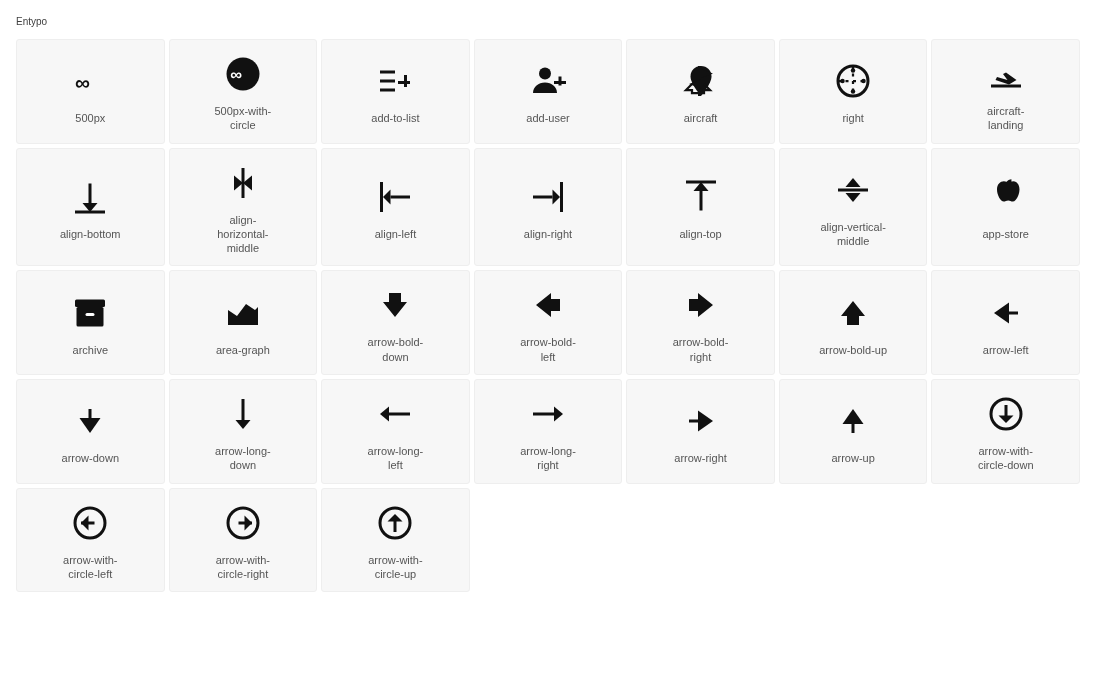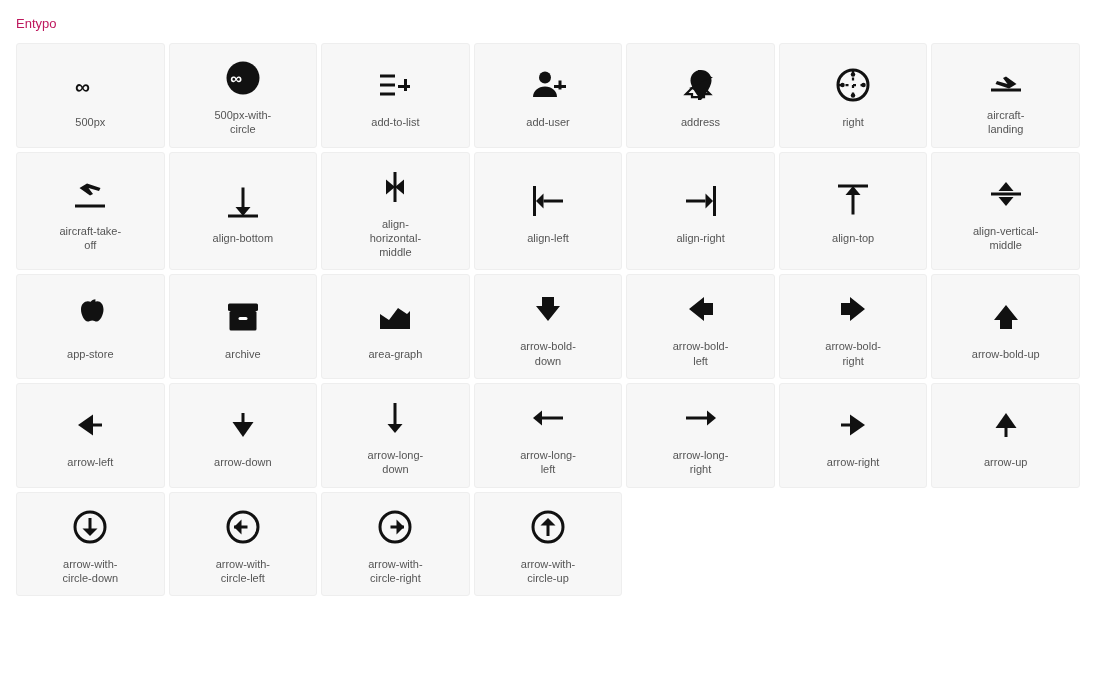--- a/index.html
+++ b/index.html
@@ -3,22 +3,22 @@
   <meta charset="utf-8">
   <style>
     * { box-sizing: border-box; margin: 0; padding: 0; }
     body {
       font-family: -apple-system, BlinkMacSystemFont, 'Segoe UI', sans-serif;
       background: #fff;
       padding: 16px;
       color: #333;
     }
     .page-title {
-      font-size: 13px;
-      color: #be185d;
+      font-size: 10px;
+      color: #404040;
       margin-bottom: 12px;
     }
     .icon-grid {
       display: grid;
       grid-template-columns: repeat(7, 1fr);
       gap: 4px;
     }
     .icon-cell {
       background: #f7f7f7;
       border: 1px solid #eee;
@@ -107,21 +107,21 @@
     <div class="icon-symbol">
       <svg viewBox="0 0 24 24">
         <path d="M12 2C8 2 5 5 5 9c0 5 7 13 7 13s7-8 7-13c0-4-3-7-7-7z"></path>
         <path d="M6 14l-4 4h4v2h8v-2h4l-4-4" fill="none" stroke="#111" stroke-width="1.5"></path>
 
         <rect x="10" y="2" width="2" height="20" fill="#111"></rect>
         <polygon points="12,4 20,7 12,10" fill="#111"></polygon>
         <polygon points="12,11 4,14 12,17" fill="#111"></polygon>
       </svg>
     </div>
-    <div class="icon-label">address</div>
+    <div class="icon-label">aircraft</div>
   </div>
 
   <div class="icon-cell">
     <div class="icon-symbol">
       <svg viewBox="0 0 24 24">
         <circle cx="12" cy="12" r="10" fill="none" stroke="#111" stroke-width="2"></circle>
         <circle cx="12" cy="5" r="1.5"></circle>
         <circle cx="12" cy="19" r="1.5"></circle>
         <circle cx="5" cy="12" r="1.5"></circle>
         <circle cx="19" cy="12" r="1.5"></circle>
@@ -136,29 +136,20 @@
   <div class="icon-cell">
     <div class="icon-symbol">
       <svg viewBox="0 0 24 24">
         <path d="M19 16l-7-5-2 1 3 4-7-2-1 2 9 3 5-3z"></path>
         <rect x="2" y="19" width="20" height="2"></rect>
       </svg>
     </div>
     <div class="icon-label">aircraft-<br>landing</div>
   </div>
 
-  <div class="icon-cell">
-    <div class="icon-symbol">
-      <svg viewBox="0 0 24 24">
-        <path d="M5 8l7 5 2-1-3-4 7 2 1-2-9-3-5 3z"></path>
-        <rect x="2" y="19" width="20" height="2"></rect>
-      </svg>
-    </div>
-    <div class="icon-label">aircraft-take-<br>off</div>
-  </div>
 
   <div class="icon-cell">
     <div class="icon-symbol">
       <svg viewBox="0 0 24 24">
         <rect x="11" y="3" width="2" height="16"></rect>
         <polygon points="12,22 7,16 17,16"></polygon>
         <rect x="2" y="21" width="20" height="2"></rect>
       </svg>
     </div>
     <div class="icon-label">align-bottom</div>

